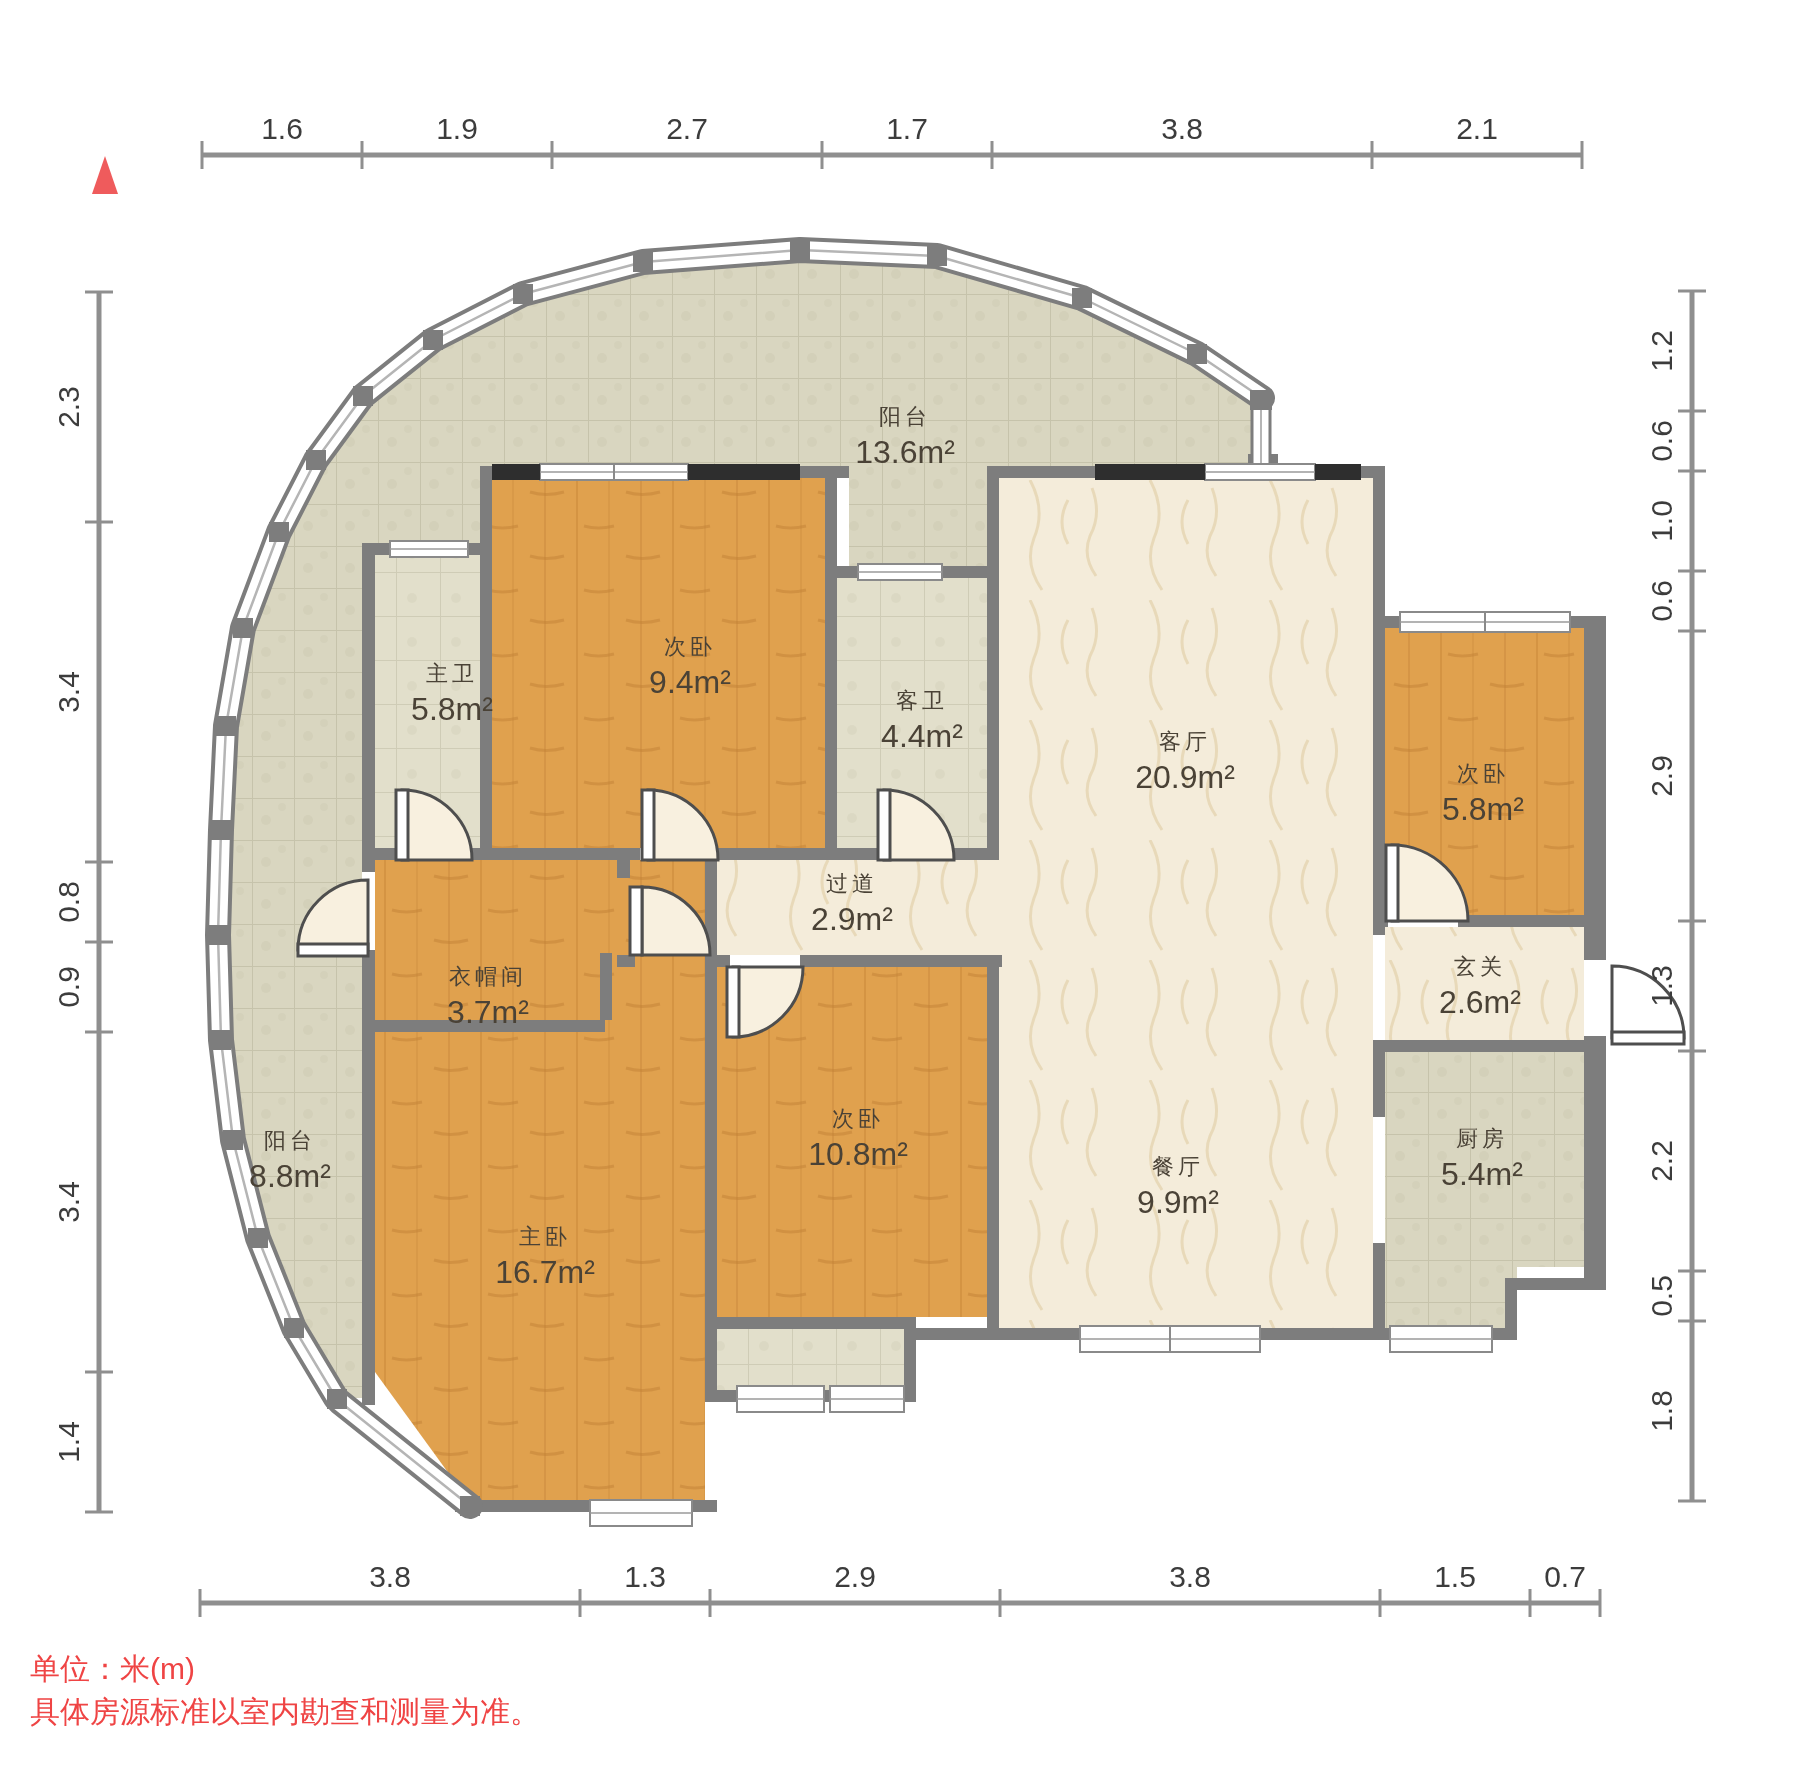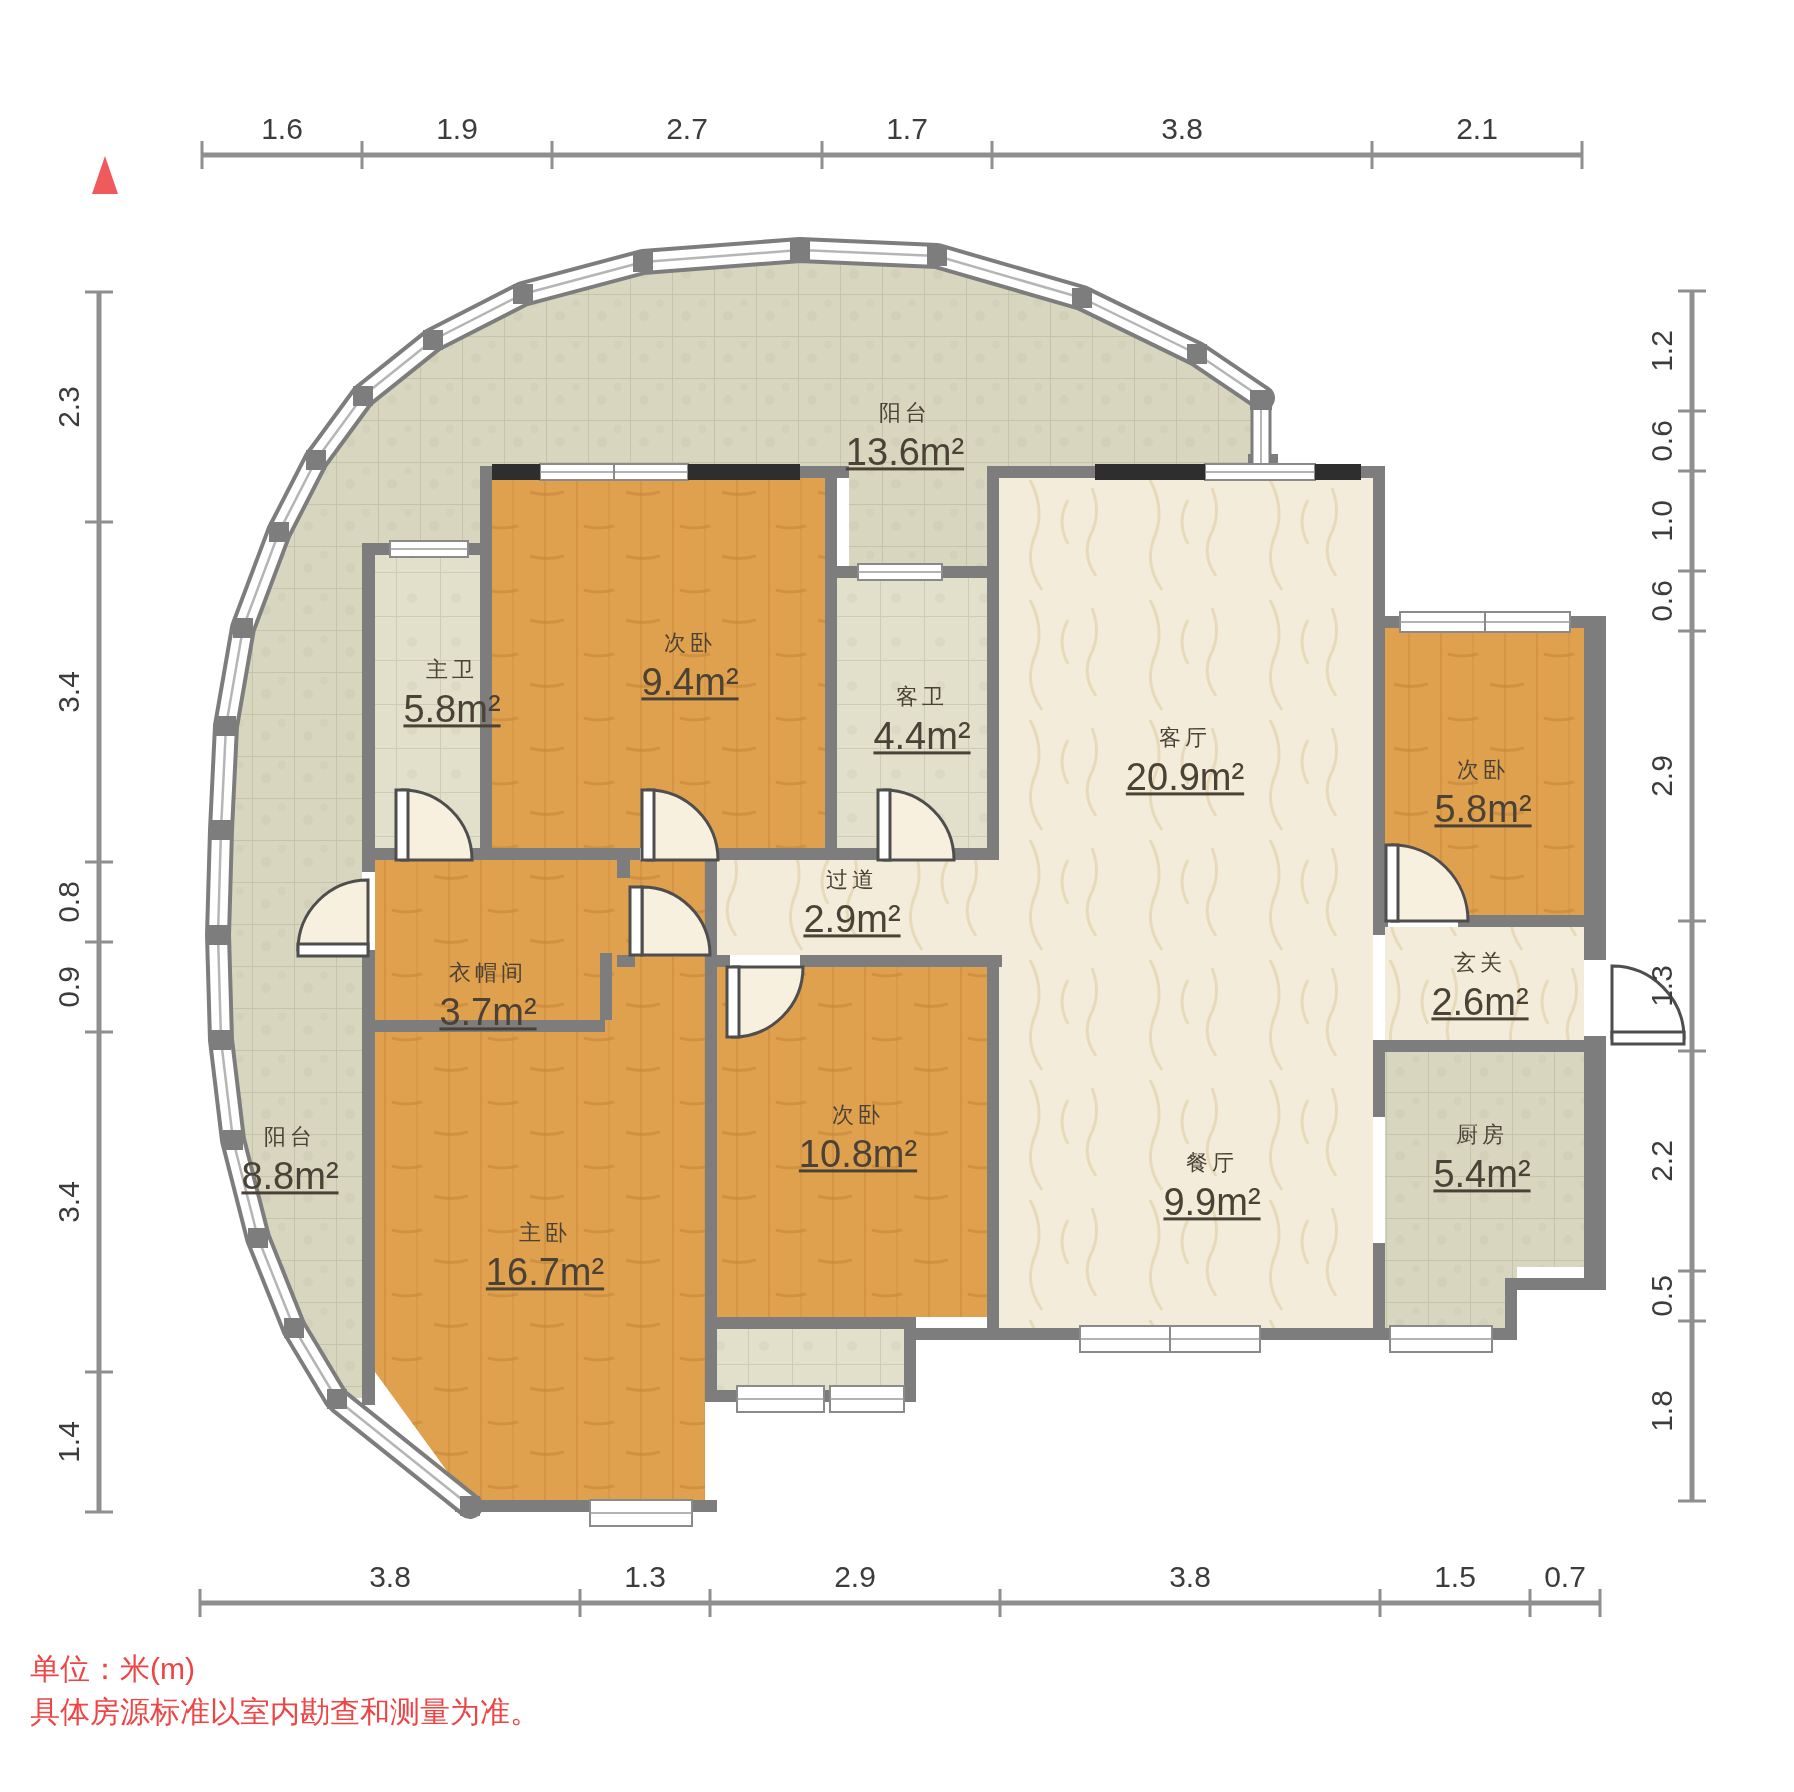--- a/index.html
+++ b/index.html
@@ -2,21 +2,21 @@
 <html><head>
 <meta charset="utf-8">
 <style>
   html,body{margin:0;padding:0;background:#fff;}
   body{width:1794px;height:1792px;position:relative;font-family:"Liberation Sans","DejaVu Sans",sans-serif;overflow:hidden;}
   #stage{position:absolute;left:0;top:0;width:1794px;height:1792px;padding-left:24px;}
   svg{position:absolute;left:0;top:0;}
   .overlay{position:absolute;left:0;top:0;width:100%;height:100%;pointer-events:none;}
   .room-label{position:absolute;transform:translate(-50%,-50%);text-align:center;color:#4a4236;line-height:1.32;white-space:nowrap;}
   .room-label .rname{font-size:22px;font-weight:500;letter-spacing:4px;}
-  .room-label .rarea{font-size:38px;font-weight:400;letter-spacing:0;text-decoration:underline;}
+  .room-label .rarea{font-size:32px;font-weight:400;letter-spacing:0;}
   .north{position:absolute;left:92px;top:156px;width:0;height:0;
          border-left:13px solid transparent;border-right:13px solid transparent;}
   .footer{position:absolute;left:30px;top:1648px;color:#ef4444;font-size:30px;line-height:1.42;}
   .footer div{white-space:nowrap;}
 </style>
 </head>
 <body>
 
 <div id="stage">
 
@@ -316,21 +316,21 @@
         <div class="rarea">8.8m²</div>
       </div>
   <div class="room-label" style="left:545px;top:1258px">
         <div class="rname">主卧</div>
         <div class="rarea">16.7m²</div>
       </div>
   <div class="room-label" style="left:858px;top:1140px">
         <div class="rname">次卧</div>
         <div class="rarea">10.8m²</div>
       </div>
-  <div class="room-label" style="left:1212px;top:1188px">
+  <div class="room-label" style="left:1178px;top:1188px">
         <div class="rname">餐厅</div>
         <div class="rarea">9.9m²</div>
       </div>
   <div class="room-label" style="left:1482px;top:1160px">
         <div class="rname">厨房</div>
         <div class="rarea">5.4m²</div>
       </div>
 </div>
 
 <div class="footer">

